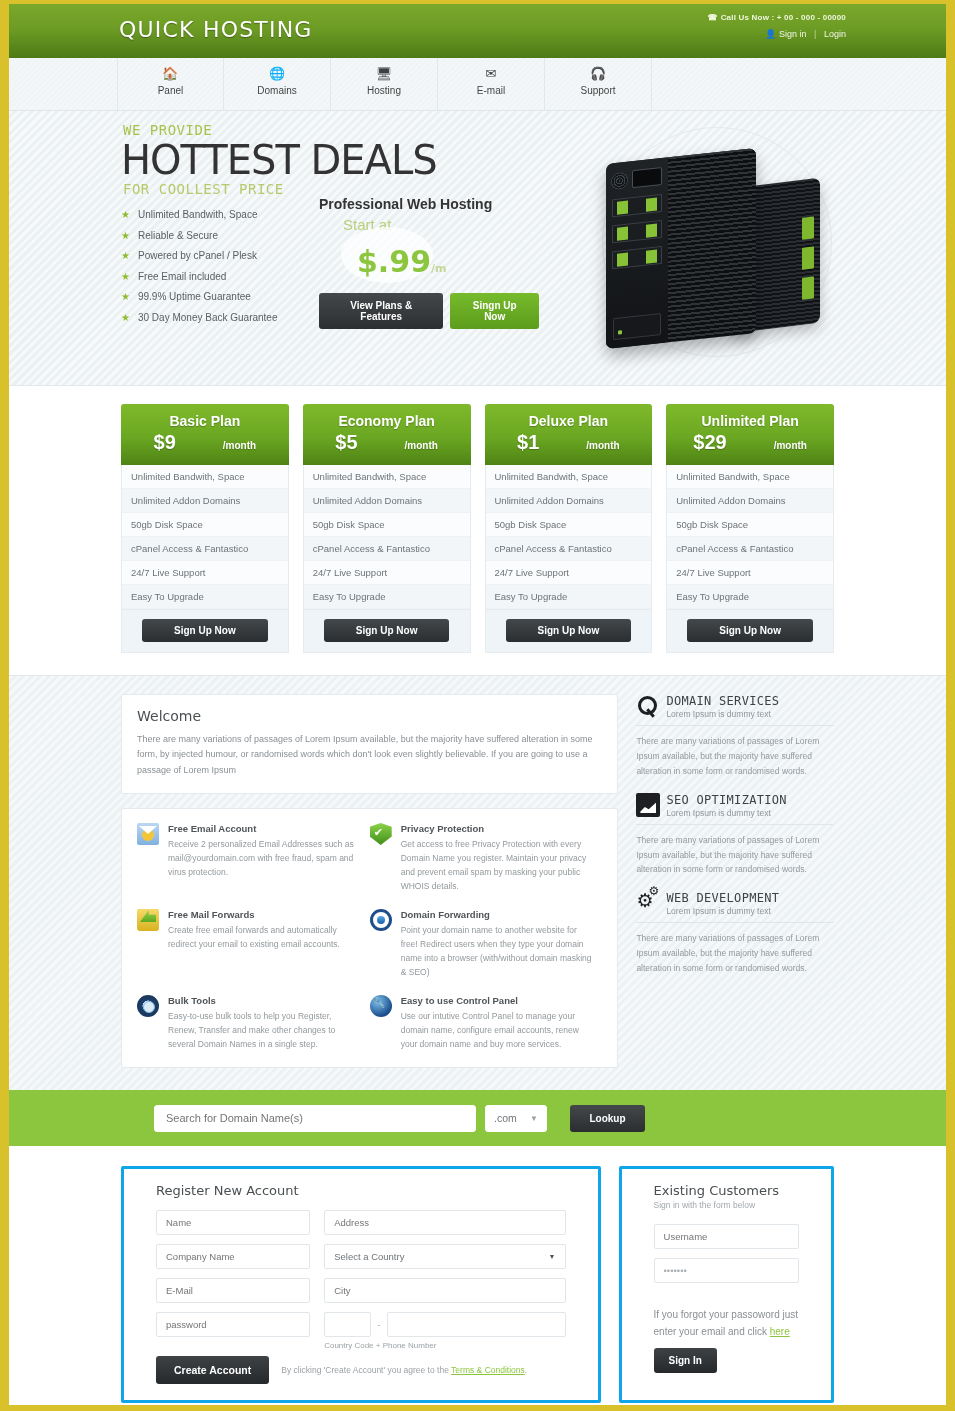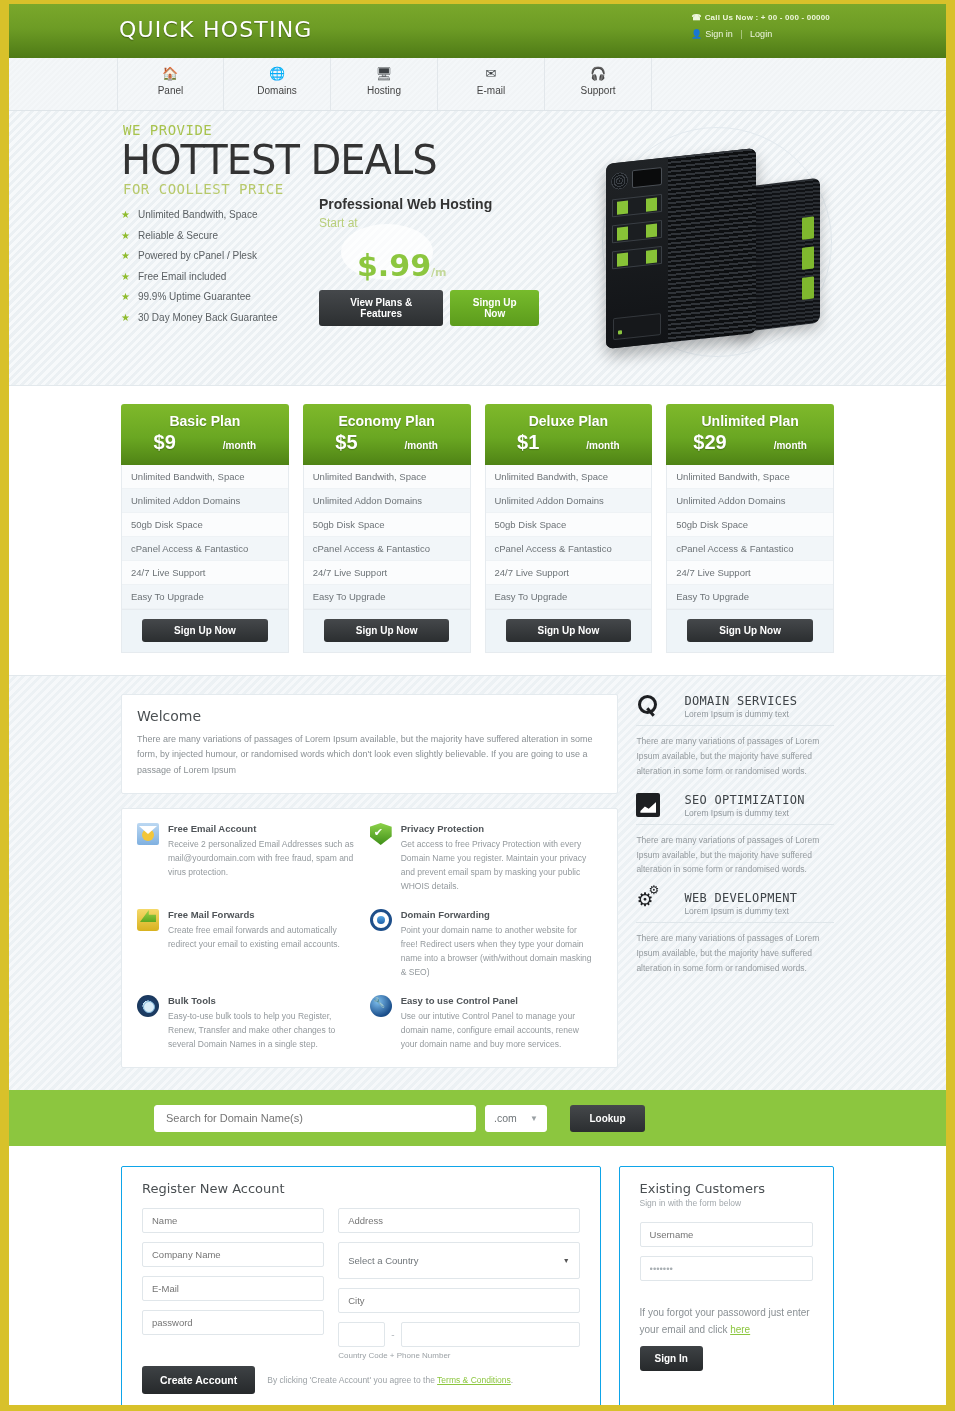--- a/index.html
+++ b/index.html
@@ -28,21 +28,21 @@
     background: linear-gradient(to bottom, #7aa82b 0%, #6d9c25 45%, #4e7a16 100%);
     position: relative;
   }
   .logo {
     position: absolute; left: 110px; top: 13px;
     color: #fff; font-size: 22px; letter-spacing: 1.2px;
     font-weight: normal;
     text-shadow: 0 1px 1px rgba(0,0,0,.35);
     font-family: "DejaVu Sans", sans-serif;
   }
-  .header-right { position: absolute; right: 116px; top: 9px; }
+  .header-right { position: absolute; right: 100px; top: 9px; text-align: right; }
   .callus { color: #eef6dc; font-size: 8px; font-weight: bold; letter-spacing: .2px; }
   .callus .ico { margin-right: 3px; }
   .signin-row { margin-top: 7px; color: #e8f2d5; font-size: 9px; }
   .signin-row a { color: #f0f7e2; text-decoration: none; }
   .signin-row .sep { margin: 0 5px; color: #bcd396; }
 
   
   .nav {
     height: 53px;
     background: #f4f7f9;
@@ -72,24 +72,24 @@
   }
   .hero-we { position: absolute; left: 114px; top: 11px; color: #a8c34e; font-size: 14px; letter-spacing: .5px; font-family: "DejaVu Sans Mono", monospace; }
   .hero-title { position: absolute; left: 112px; top: 26px; font-size: 40px; color: #333; letter-spacing: -1px; font-family: "DejaVu Sans", sans-serif; font-weight: normal; }
   .hero-sub { position: absolute; left: 114px; top: 70px; color: #b7c96a; font-size: 14px; letter-spacing: .5px; font-family: "DejaVu Sans Mono", monospace; }
   .hero-list { position: absolute; left: 112px; top: 98px; list-style: none; }
   .hero-list li { font-size: 10px; color: #5b6063; margin-bottom: 9.5px; }
   .hero-list .star { color: #8fbc2e; margin-right: 8px; font-size: 10px; }
 
   .promo { position: absolute; left: 310px; top: 85px; width: 220px; }
   .promo-title { font-size: 14px; color: #333; font-weight: bold; }
-  .promo-startat { font-size: 12px; color: #b9cf7b; margin-top: 4px; }
+  .promo-startat { font-size: 15px; color: #b9cf7b; margin-top: 4px; margin-left: 24px; }
   .promo-price-wrap { position: relative; height: 44px; }
   .promo-halo { position: absolute; left: 22px; top: -6px; width: 92px; height: 56px; border-radius: 50%; background: #fff; opacity: .75; }
-  .promo-price { position: absolute; left: 38px; top: 18px; font-size: 30px; color: #8cc63f; font-weight: bold; font-family: "DejaVu Sans", sans-serif; }
+  .promo-price { position: absolute; left: 38px; top: 11px; font-size: 30px; color: #8cc63f; font-weight: bold; font-family: "DejaVu Sans", sans-serif; }
   .promo-price .per { font-size: 11px; color: #c3d89a; }
   .promo-btns { margin-top: 16px; display: flex; gap: 7px; }
   .btn-dark {
     background: linear-gradient(to bottom,#45484b,#2c2f31);
     color: #fff; border: none; border-radius: 3px;
     padding: 7px 13px; font-size: 10px; font-weight: bold; cursor: pointer;
     font-family: "Liberation Sans", sans-serif;
   }
   .btn-green {
     background: linear-gradient(to bottom,#77bb2c,#5c9c1c);
@@ -180,21 +180,21 @@
   .ic-domainfwd { border-radius: 50%; border: 3px solid #1e4f8a; position: relative; background: #fff; }
   .ic-domainfwd:after { content:""; position:absolute; left:4px; top:4px; width:8px; height:8px; border-radius:50%; background: linear-gradient(to bottom,#5aa9e6,#1d5fa8); }
   .ic-gear { border-radius: 50%; background: radial-gradient(circle,#cfe6f5 35%,#1d3f6b 36%,#17314f 100%); }
   .ic-gear:after { content:""; position:absolute; left:6px; top:6px; width:10px; height:10px; border-radius:50%; background:#d9ecf8; border:1px solid #7fb5d8; }
   .ic-cp { border-radius: 50%; background: radial-gradient(circle at 35% 30%,#7fc0ef,#1b4f8c 70%,#123a69); }
   .ic-cp:after { content:"\1F527"; position:absolute; left:4px; top:2px; font-size:10px; color:#eaf4fb; }
 
   
   .col-side { width: 205px; }
   .svc { margin-bottom: 14px; }
-  .svc-head { display: flex; gap: 24px; padding-bottom: 6px; border-bottom: 1px solid #dfe6ea; }
+  .svc-head { display: flex; align-items: center; gap: 6px; padding-bottom: 6px; border-bottom: 1px solid #dfe6ea; }
   .svc-ico { width: 24px; min-width: 24px; height: 24px; position: relative; }
   .ic-search { position: relative; }
   .ic-search:after { content:""; position:absolute; left:2px; top:1px; width:13px; height:13px; border-radius:50%; border:3px solid #1d1f22; }
   .ic-search:before { content:""; position:absolute; left:13px; top:13px; width:3px; height:10px; background:#1d1f22; transform: rotate(-40deg); }
   .ic-chart { background:#1d1f22; border-radius:2px; }
   .ic-chart:after { content:""; position:absolute; left:4px; bottom:4px; width:16px; height:11px; background:#fff;
       clip-path: polygon(0 85%,28% 45%,52% 65%,100% 0,100% 100%,0 100%); }
   .ic-gears2:after { content:"\2699"; position:absolute; left:0; top:-3px; font-size:19px; color:#1d1f22; }
   .ic-gears2:before { content:"\2699"; position:absolute; left:12px; top:-8px; font-size:12px; color:#1d1f22; }
   .svc-title { font-size: 12px; color: #3e4347; letter-spacing: .3px; font-family: "DejaVu Sans Mono", monospace; }
@@ -218,34 +218,34 @@
   .tld-select .caret { color: #9aa0a4; font-size: 8px; }
   .lookup-btn {
     width: 75px; height: 27px; margin-left: 14px;
     background: linear-gradient(to bottom,#45484b,#2b2e30); color: #fff; border: none;
     border-radius: 3px; font-size: 10px; font-weight: bold; cursor: pointer;
     font-family: "Liberation Sans", sans-serif;
   }
 
   
   .forms { background: #fff; padding: 20px 112px 24px; display: flex; gap: 18px; }
-  .form-card { border: 1px solid #0ea5e9; border-radius: 2px; padding: 14px 20px 16px; }
+  .form-card { border: 3px solid #0ea5e9; border-radius: 2px; padding: 14px 32px 16px; }
   .form-left { width: 481px; }
   .form-right { width: 216px; }
   .form-card h3 { font-size: 13px; font-weight: normal; color: #4a4f52; font-family: "DejaVu Sans", sans-serif; }
   .form-sub { font-size: 8.5px; color: #a2a8ac; margin-top: 2px; }
   .freg { display: flex; gap: 14px; margin-top: 12px; }
   .fcol { flex: 1; }
   .fld {
     width: 100%; height: 25px; border: 1px solid #e0e6ea; border-radius: 2px;
     padding: 0 9px; font-size: 9.5px; color: #a9afb3; background: #fff; margin-bottom: 9px;
     font-family: "Liberation Sans", sans-serif; outline: none;
   }
   .sel-country {
-    width: 100%; height: 37px; border: 1px solid #e0e6ea; border-radius: 2px;
+    width: 100%; height: 25px; border: 1px solid #e0e6ea; border-radius: 2px;
     display: flex; align-items: center; justify-content: space-between;
     padding: 0 9px; font-size: 9.5px; color: #6f7579; margin-bottom: 9px; cursor: pointer; background: #fff;
   }
   .sel-country .caret { font-size: 7px; color: #555; }
   .phone-row { display: flex; align-items: center; gap: 6px; }
   .phone-cc { width: 47px; height: 25px; border: 1px solid #e0e6ea; border-radius: 2px; background:#fff; }
   .phone-dash { color: #b6bcc0; font-size: 10px; }
   .phone-num { flex: 1; height: 25px; border: 1px solid #e0e6ea; border-radius: 2px; background:#fff; }
   .phone-hint { font-size: 8px; color: #9ca2a6; margin-top: 4px; }
   .reg-foot { display: flex; align-items: center; gap: 12px; margin-top: 6px; }

